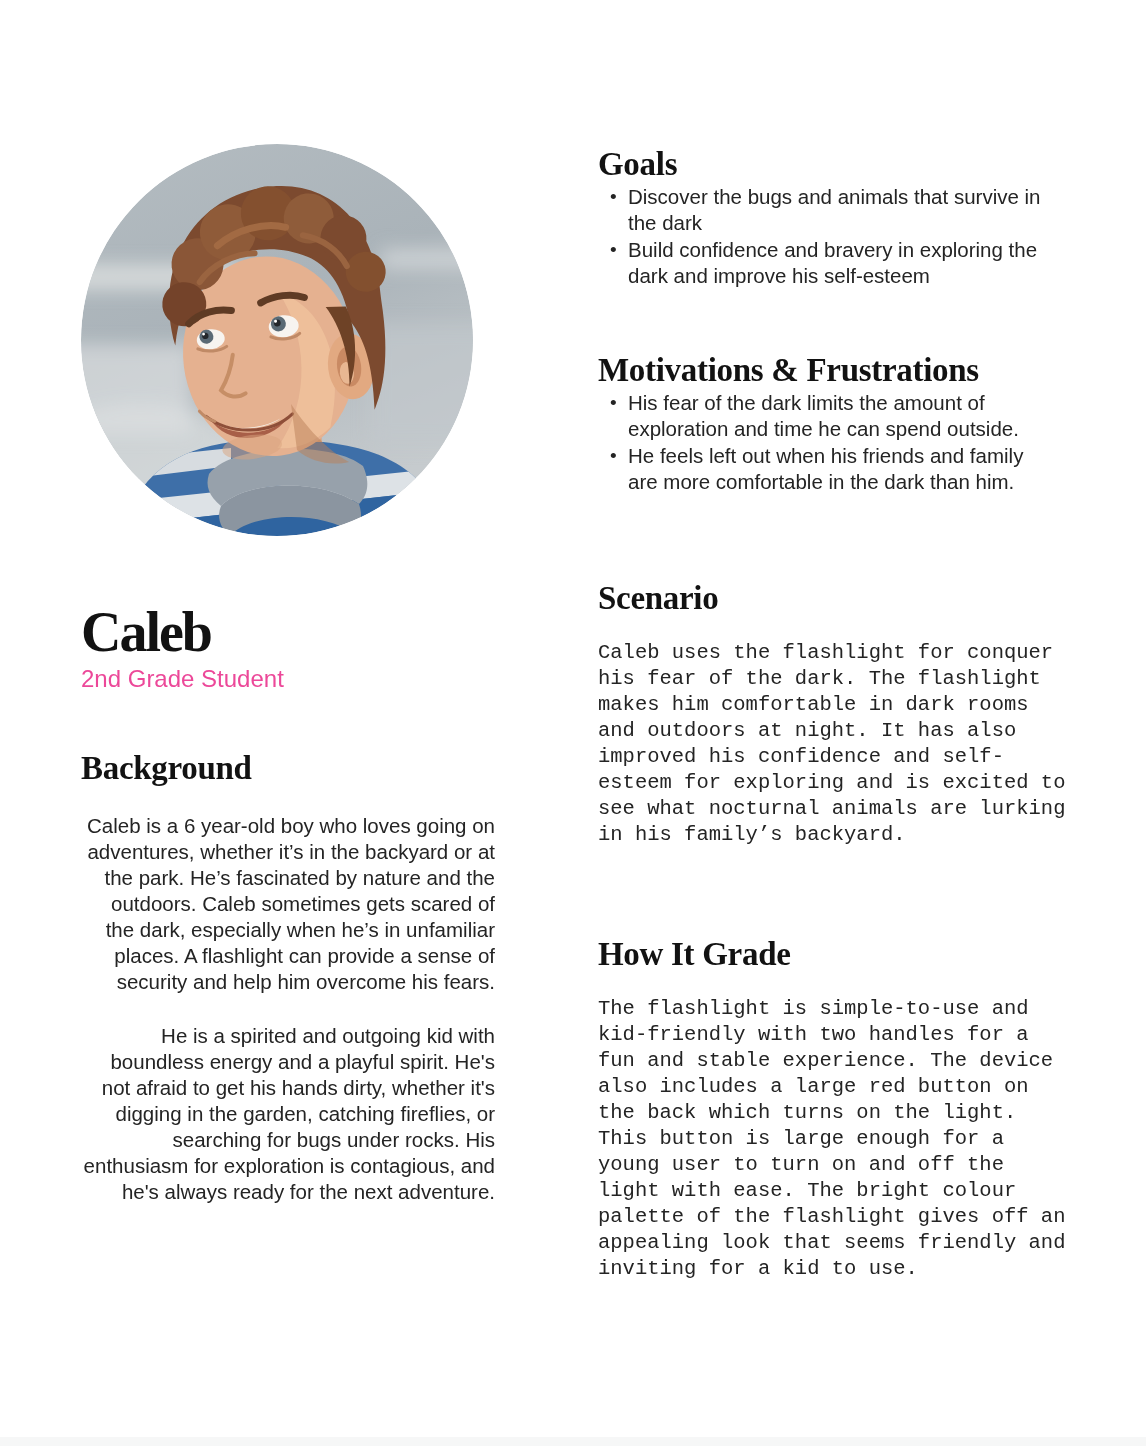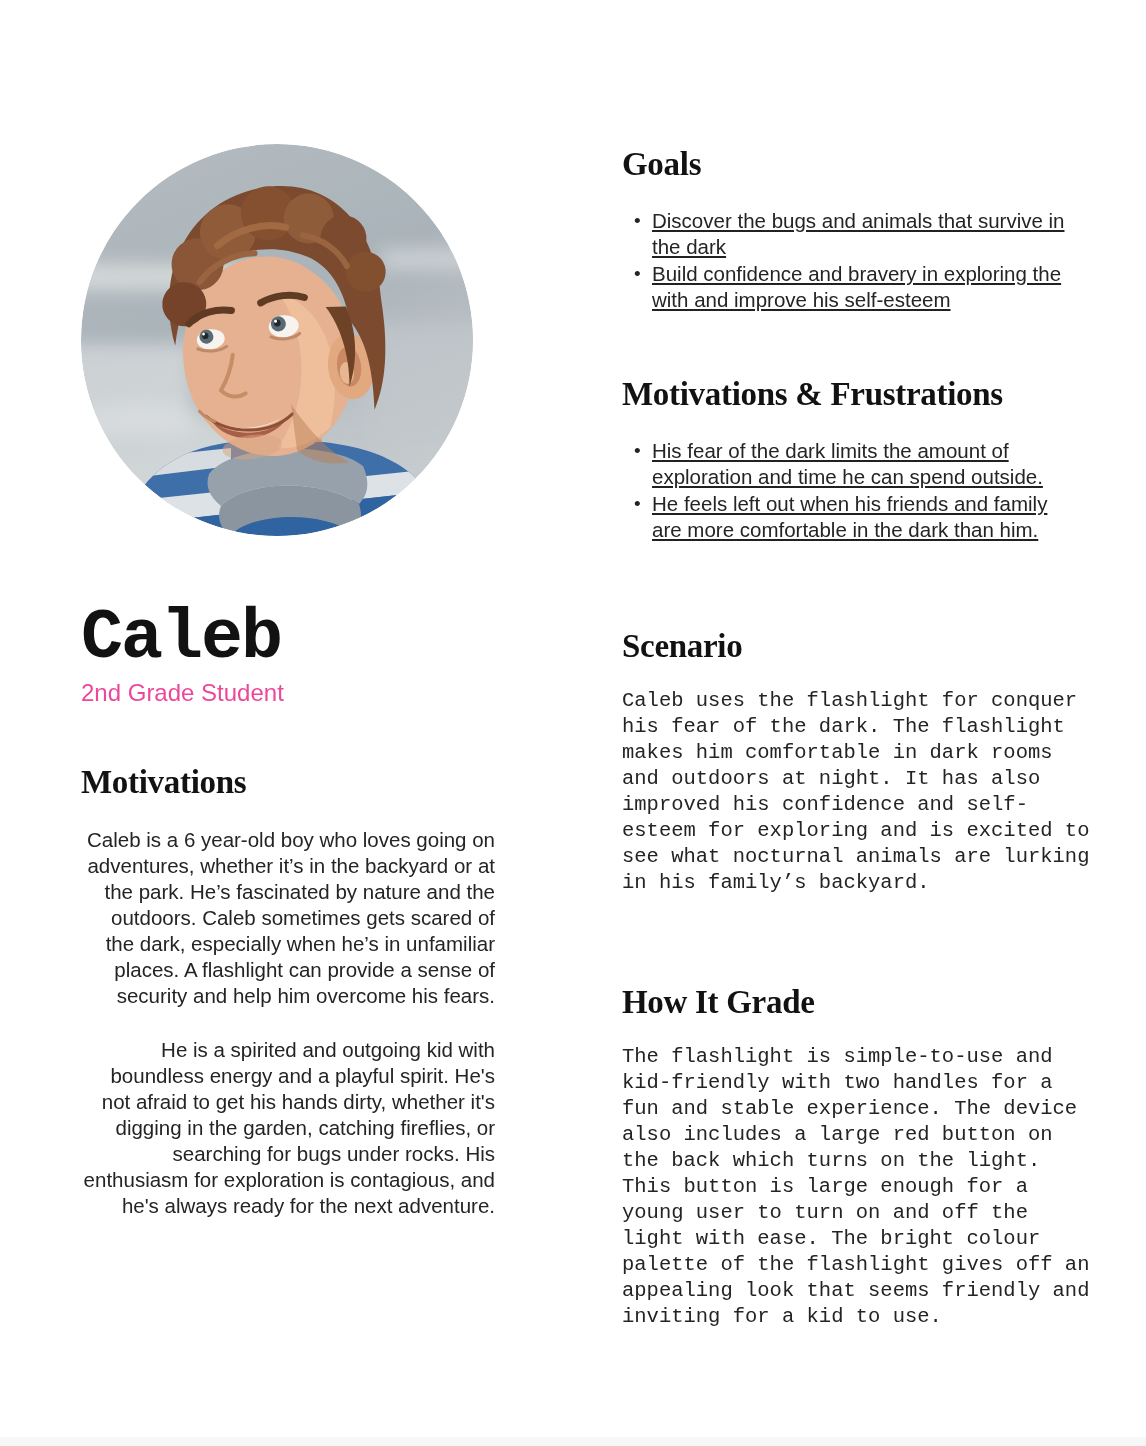--- a/index.html
+++ b/index.html
@@ -6,35 +6,35 @@
   html,body { background:#ffffff; }
   .page {
     position:relative;
     width:1146px; height:1446px;
     background:#ffffff;
     font-family:"Liberation Sans", sans-serif;
     color:#212121;
     overflow:hidden;
   }
   .col-left  { position:absolute; left:81px;  top:144px; width:436px; }
-  .col-right { position:absolute; left:622px; top:146px; width:468px; }
+  .col-right { position:absolute; left:598px; top:146px; width:468px; }
 
   .avatar {
     width:392px; height:392px;
     border-radius:50%;
     overflow:hidden;
     display:block;
   }
   .avatar svg { display:block; }
 
   h1.persona-name {
     margin-top:68px;
-    font-family:Liberation Mono, monospace;
+    font-family:Liberation Serif, serif;
     font-weight:700;
-    font-size:70px;
+    font-size:56px;
     line-height:1.0;
     letter-spacing:-2px;
     color:#121212;
   }
   .persona-role {
     margin-top:6px;
     font-size:24px;
     line-height:1.1;
     color:#ec4899;
   }
@@ -55,23 +55,21 @@
   }
   .col-left p.body-text { width:414px; margin-top:28px;text-align:right; }
   .col-left p.body-text.first { margin-top:25px; }
 
   .col-right section.goals        { margin-bottom:62px; }
   .col-right section.motivations  { margin-bottom:84px; }
   .col-right section.scenario     { margin-bottom:88px; }
 
   .col-right ul.bullet-list {
     list-style:none;
-    margin-top:24px;
     padding-left:30px;
-    text-decoration:underline;
   }
   .col-right ul.bullet-list li {
     position:relative;
     font-size:20.5px;
     line-height:26.5px;
     color:#242424;
     max-width:430px;
   }
   .col-right ul.bullet-list li::before {
     content:"\2022";
@@ -186,32 +184,32 @@
           </g>
 
           <path d="M210,260 C230,290 250,308 268,318 C250,322 230,318 216,306 Z" fill="#b97f58" opacity="0.5"></path>
         </g>
       </svg>
     </span>
 
     <h1 class="persona-name">Caleb</h1>
     <div class="persona-role">2nd Grade Student</div>
 
-    <h2 class="section-title">Motivations</h2>
+    <h2 class="section-title">Background</h2>
     <p class="body-text first">Caleb is a 6 year-old boy who loves going on adventures, whether it’s in the backyard or at the park. He’s fascinated by nature and the outdoors. Caleb sometimes gets scared of the dark, especially when he’s in unfamiliar places. A flashlight can provide a sense of security and help him overcome his fears.</p>
     <p class="body-text">He is a spirited and outgoing kid with boundless energy and a playful spirit. He's not afraid to get his hands dirty, whether it's digging in the garden, catching fireflies, or searching for bugs under rocks. His enthusiasm for exploration is contagious, and he's always ready for the next adventure.</p>
   </div>
 
   <div class="col-right">
 
     <section class="goals">
       <h2 class="section-title">Goals</h2>
       <ul class="bullet-list">
         <li>Discover the bugs and animals that survive in the dark</li>
-        <li>Build confidence and bravery in exploring the with and improve his self-esteem</li>
+        <li>Build confidence and bravery in exploring the dark and improve his self-esteem</li>
       </ul>
     </section>
 
     <section class="motivations">
       <h2 class="section-title">Motivations &amp; Frustrations</h2>
       <ul class="bullet-list">
         <li>His fear of the dark limits the amount of exploration and time he can spend outside.</li>
         <li>He feels left out when his friends and family are more comfortable in the dark than him.</li>
       </ul>
     </section>

